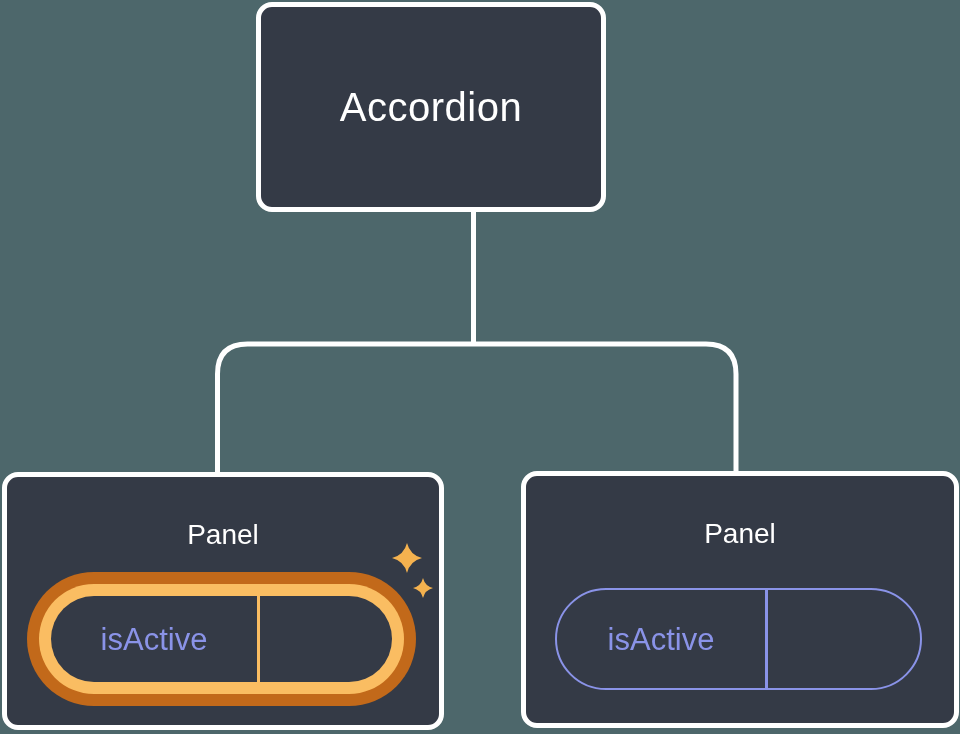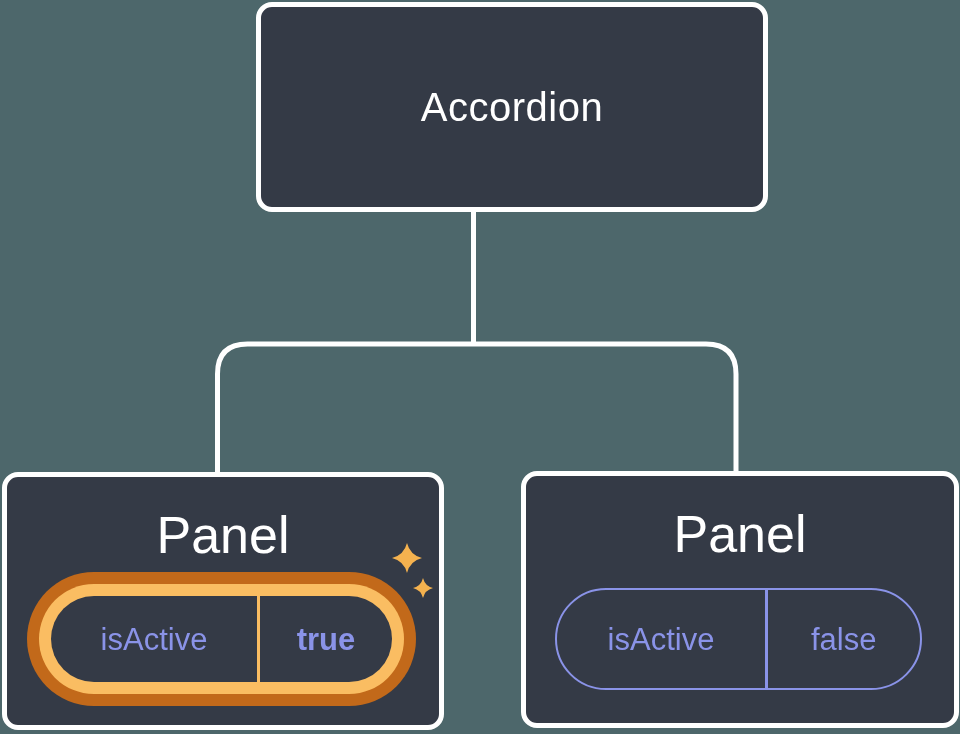--- a/index.html
+++ b/index.html
@@ -16,21 +16,21 @@
   }
   .node {
     position: absolute;
     box-sizing: border-box;
     background: #343A46;
     border: 5px solid #FFFFFF;
     border-radius: 16px;
   }
   .node-accordion {
     left: 256px; top: 2px;
-    width: 512px; height: 210px;
+    width: 350px; height: 210px;
     display: flex;
     align-items: center;
     justify-content: center;
   }
   .node-label {
     color: #FFFFFF;
     font-size: 40px;
     font-weight: 500;
     letter-spacing: 0.5px;
     line-height: 1;
@@ -47,21 +47,21 @@
   .node-panel-right {
     left: 521px; top: 471px;
     width: 438px; height: 257px;
   }
   .panel-title {
     position: absolute;
     left: 0; right: 0;
     top: 38px;
     text-align: center;
     color: #FFFFFF;
-    font-size: 52px;
+    font-size: 28px;
     font-weight: 500;
     line-height: 40px;
   }
   
   .pill-active-outer {
     position: absolute;
     left: 20px; top: 95px;
     width: 389px; height: 134px;
     box-sizing: border-box;
     background: #C2691A;
@@ -137,34 +137,32 @@
   </div>
 
   <div class="node node-panel-left">
     <div class="panel-title">Panel</div>
 
     <div class="pill-active-outer">
       <div class="pill-active-mid">
         <div class="pill-active-content">
           <div class="pill-cell cell-key">isActive</div>
           <div class="pill-divider-active"></div>
-          <div class="pill-cell cell-val">true</div>
         </div>
       </div>
     </div>
 
     <svg class="sparkles" viewBox="0 0 70 70">
       <path d="M32 2 Q35 14 47 17 Q35 20 32 32 Q29 20 17 17 Q29 14 32 2 Z" fill="#F5B24F"></path>
       <path d="M48 37 Q50 45 58 47 Q50 49 48 57 Q46 49 38 47 Q46 45 48 37 Z" fill="#F5B24F"></path>
     </svg>
   </div>
 
   <div class="node node-panel-right">
     <div class="panel-title">Panel</div>
 
     <div class="pill-inactive">
       <div class="pill-cell cell-key">isActive</div>
       <div class="pill-divider-inactive"></div>
-      <div class="pill-cell cell-val">false</div>
     </div>
   </div>
 
 </div>
 
 </body></html>

